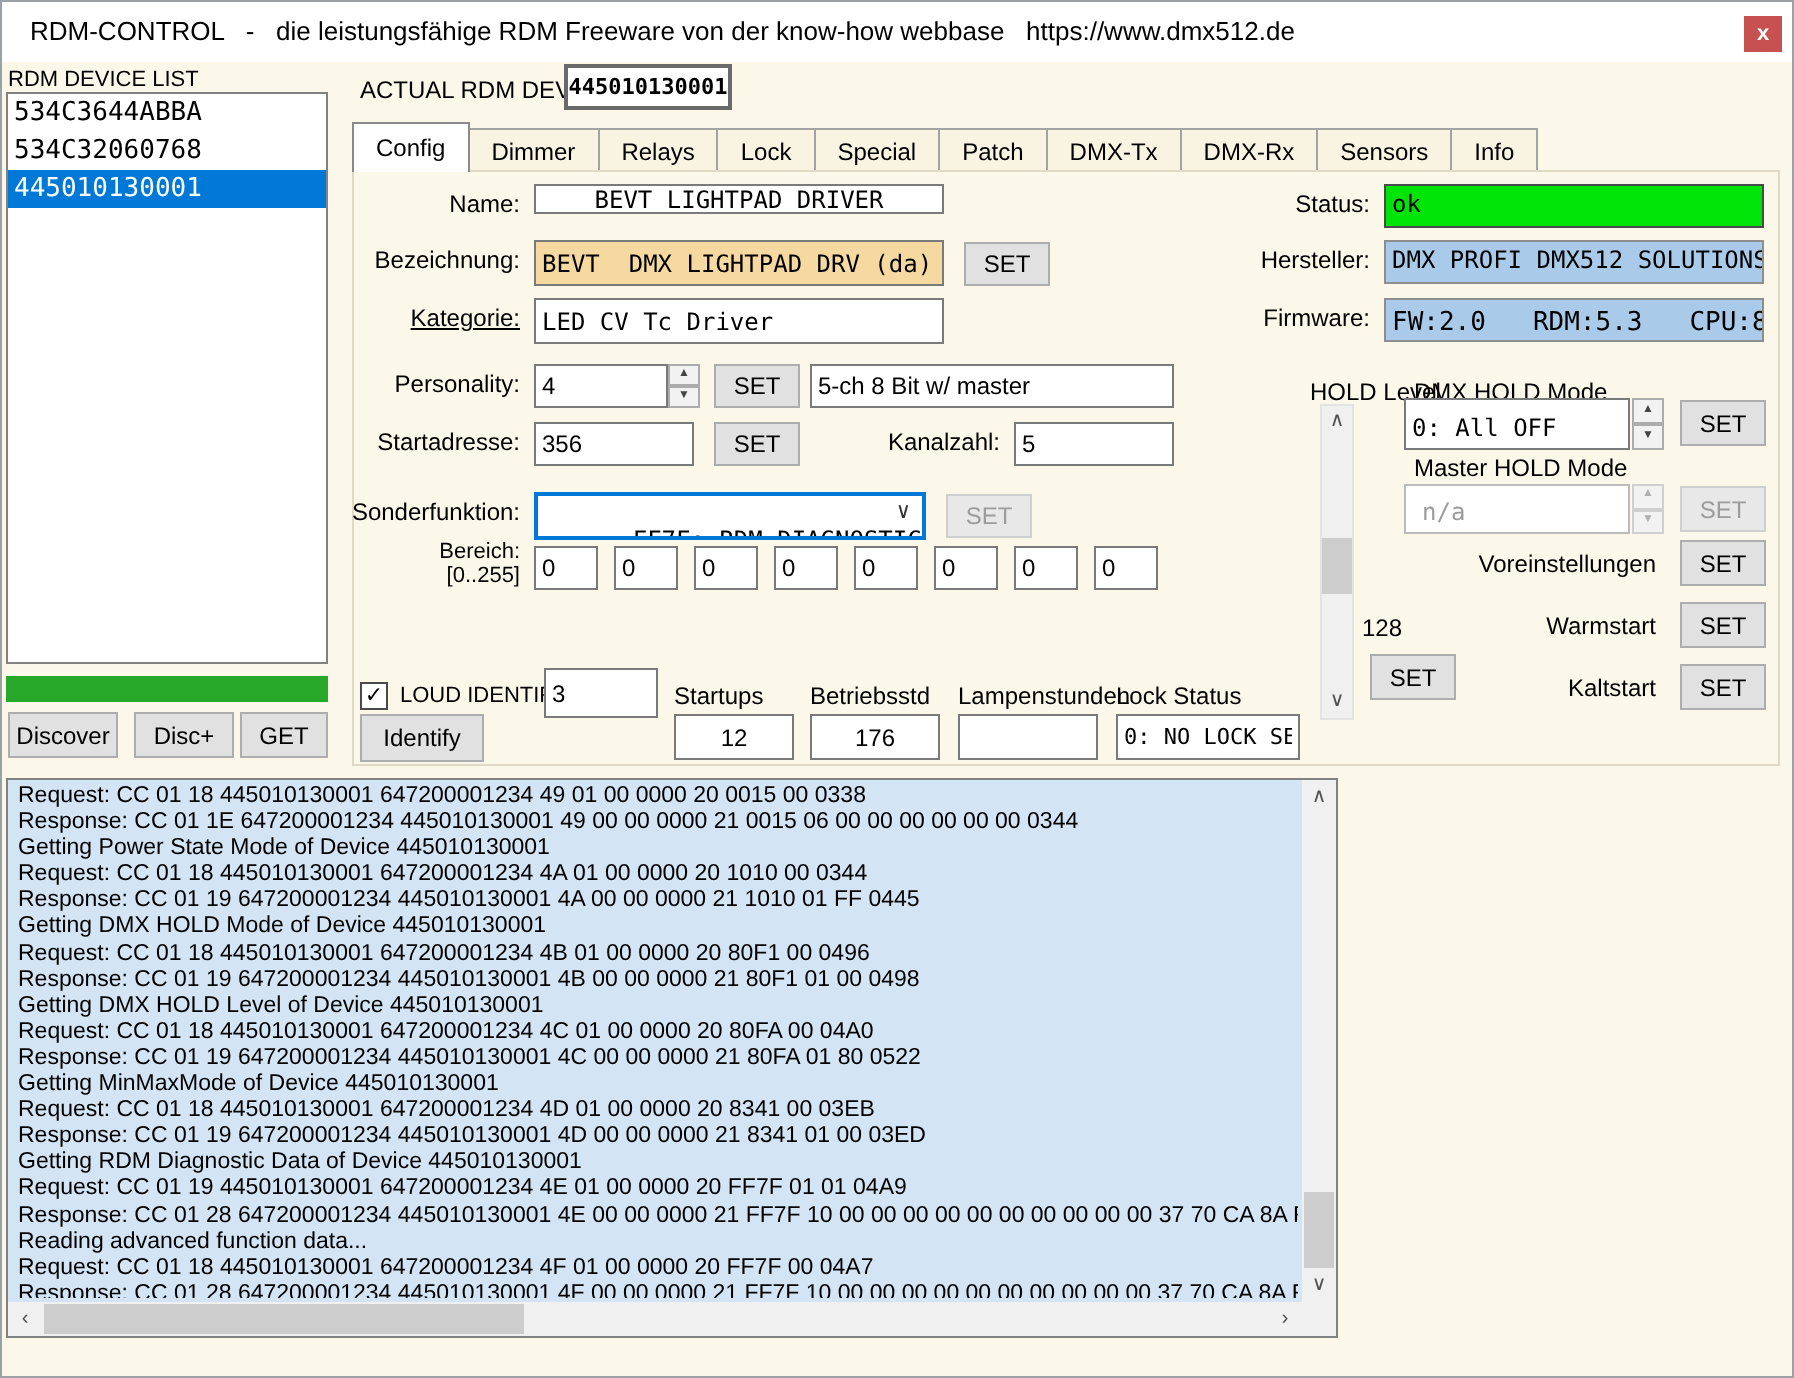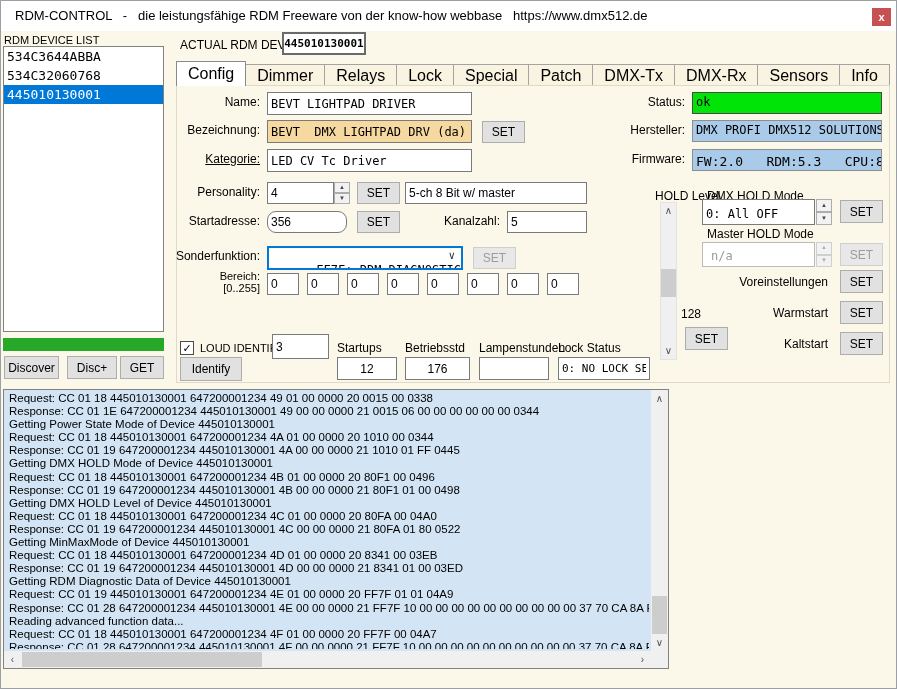--- a/index.html
+++ b/index.html
@@ -62,21 +62,21 @@
   .progress { position:absolute; left:2px; top:337px; width:161px; height:13px; background:#28A828; }
   
   .actual-field {
     position:absolute; left:281px; top:31px; width:84px; height:23px;
     background:#fff; border:2px solid #6A6A6A; text-align:center;
     font-family:"DejaVu Sans Mono", monospace; font-size:11px; font-weight:bold; line-height:19px;
   }
   
   .tabstrip { position:absolute; left:175px; top:60px; height:25px; display:flex; align-items:flex-end; }
   .tab {
-    height:22px; line-height:22px; padding:0 11px; font-size:16px; color:#000;
+    height:22px; line-height:22px; padding:0 11px; font-size:12px; color:#000;
     background:#F9F3E1; border:1px solid #A3A3A3; border-bottom:none; margin-right:-1px; white-space:nowrap;
   }
   .tab.active { height:25px; line-height:24px; background:#FFFFFF; border-color:#8A8A8A; position:relative; z-index:2; }
   
   .panel {
     position:absolute; left:175px; top:84px; width:714px; height:298px;
     background:#FCF8E9; border:1px solid #DFD9C6;
   }
   .combo {
     border:2px solid #0078D7; padding:1px 3px; background:#fff;
@@ -133,40 +133,40 @@
       <div class="tab">Patch</div>
       <div class="tab">DMX-Tx</div>
       <div class="tab">DMX-Rx</div>
       <div class="tab">Sensors</div>
       <div class="tab">Info</div>
     </div>
 
   <div class="panel">
 
     <div class="label" style="right:629px; top:9px;">Name:</div>
-    <input class="field" style="left: 90px; top: 6px; width: 205px; height: 23px;" value="BEVT LIGHTPAD DRIVER">
+    <input class="field" style="left: 90px; top: 6px; width: 205px; height: 15px; text-align: center;" value="BEVT LIGHTPAD DRIVER">
 
     <div class="label" style="right:629px; top:37px;">Bezeichnung:</div>
     <input class="field" style="left: 90px; top: 34px; width: 205px; height: 23px; background: rgb(245, 217, 161);" value="BEVT  DMX LIGHTPAD DRV (da)">
     <button class="btn" style="left:305px; top:35px; width:43px; height:22px;">SET</button>
 
     <div class="label" style="right:629px; top:66px;text-decoration:underline;">Kategorie:</div>
     <input class="field" style="left: 90px; top: 63px; width: 205px; height: 23px;" value="LED CV Tc Driver">
 
     <div class="label" style="right:629px; top:99px;">Personality:</div>
     <input class="field sans" style="left: 90px; top: 96px; width: 67px; height: 22px;" value="4">
     <div class="spin" style="left:157px; top:96px; height:22px;">
       <div class="sa u">▲</div>
       <div class="sa d">▼</div>
     </div>
     <button class="btn" style="left:180px; top:96px; width:43px; height:22px;">SET</button>
     <input class="field sans" style="left: 228px; top: 96px; width: 182px; height: 22px;" value="5-ch 8 Bit w/ master">
 
     <div class="label" style="right:629px; top:128px;">Startadresse:</div>
-    <input class="field sans" style="left: 90px; top: 125px; width: 80px; height: 22px; border-radius: 9px;" value="356">
+    <input class="field sans" style="left: 90px; top: 125px; width: 80px; height: 22px;" value="356">
     <button class="btn" style="left:180px; top:125px; width:43px; height:22px;">SET</button>
     <div class="label" style="right:389px; top:128px;">Kanalzahl:</div>
     <input class="field sans" style="left: 330px; top: 125px; width: 80px; height: 22px;" value="5">
 
     <div class="label" style="right:629px; top:163px;">Sonderfunktion:</div>
     <div class="field combo" style="left:90px; top:160px; width:196px; height:24px;">
       <span class="cursor">FF7F: RDM DIAGNOSTIC OUT</span>
       <span class="caret">∨</span>
     </div>
     <button class="btn disabled" style="left:296px; top:161px; width:43px; height:22px;">SET</button>

